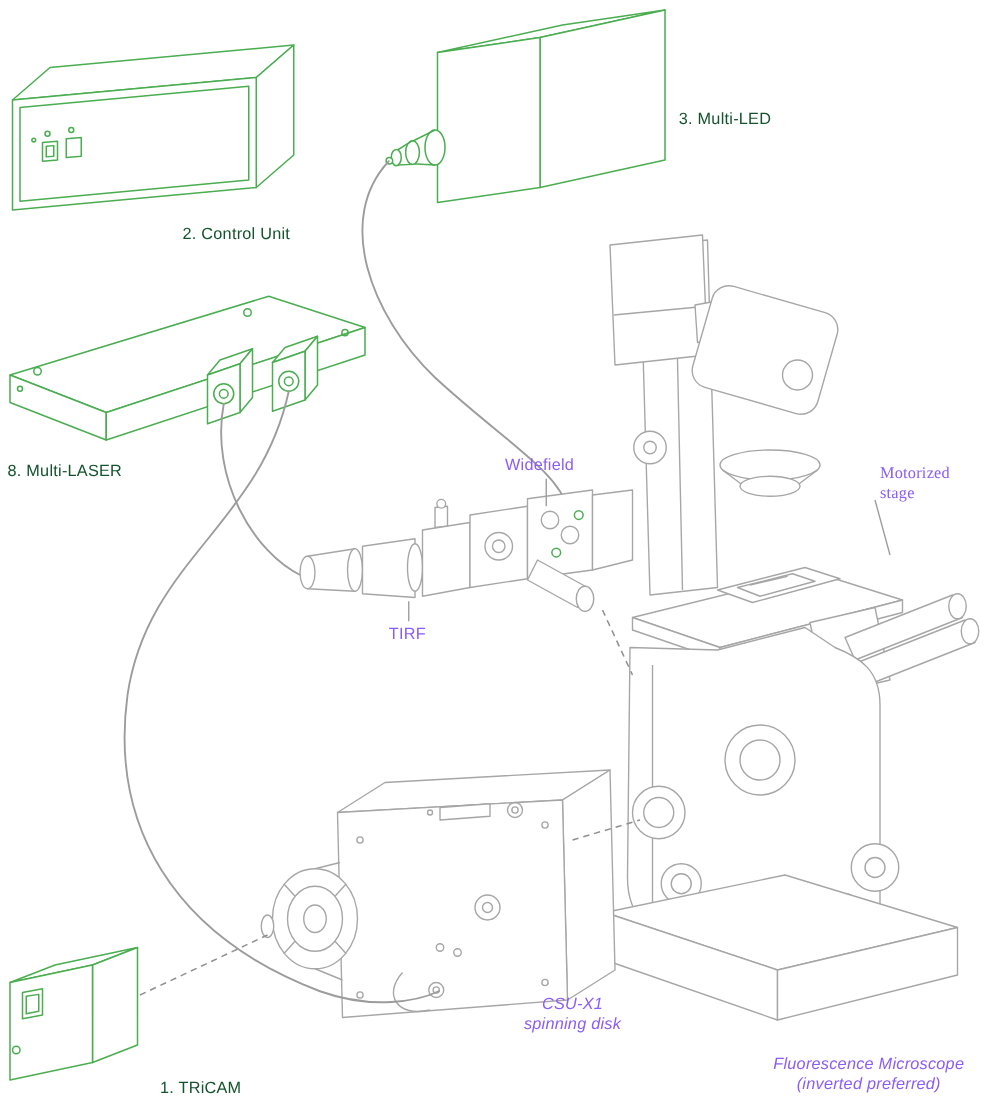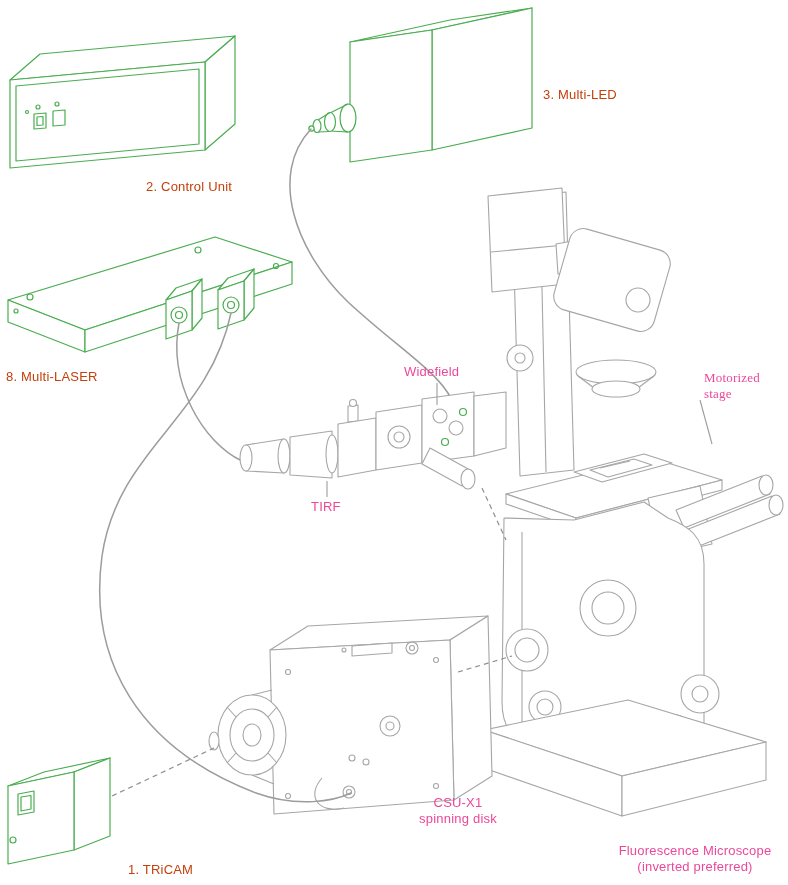--- a/index.html
+++ b/index.html
@@ -1,22 +1,22 @@
 <!DOCTYPE html>
 <html><head>
 <meta charset="utf-8">
 <style>
   html,body{margin:0;padding:0;background:#ffffff;}
   #stage{position:relative;width:788px;height:885px;background:#ffffff;overflow:hidden;
          font-family:"Liberation Sans", sans-serif;}
   #art{position:absolute;left:0;top:0;}
   .label{position:absolute;font-size:13px;line-height:1.22;letter-spacing:.2px;white-space:nowrap;}
-  .green{color:#c2410c;}
-  .gray{color:#ec4899;}
-  .center{text-align:center;white-space:normal;}
+  .green{color:#14532d;}
+  .gray{color:#8b5cf6;}
+  .center{text-align:center;white-space:normal;font-style:italic;}
   
   .ga{stroke:#4aad50;fill:#ffffff;stroke-width:1.2;stroke-linejoin:round;}
   .gad{stroke:#4aad50;fill:none;stroke-width:1.2;stroke-linejoin:round;}
   .ma{stroke:#a6a6a6;fill:#ffffff;stroke-width:1.1;stroke-linejoin:round;}
   .mad{stroke:#a6a6a6;fill:none;stroke-width:1.1;stroke-linejoin:round;}
   .cable{stroke:#9c9c9c;fill:none;stroke-width:1.5;stroke-linecap:round;}
   .dash{stroke:#8f8f8f;fill:none;stroke-width:1.2;stroke-dasharray:5 4;}
   .leader{stroke:#9c9c9c;fill:none;stroke-width:1.1;}
 </style>
 </head>

